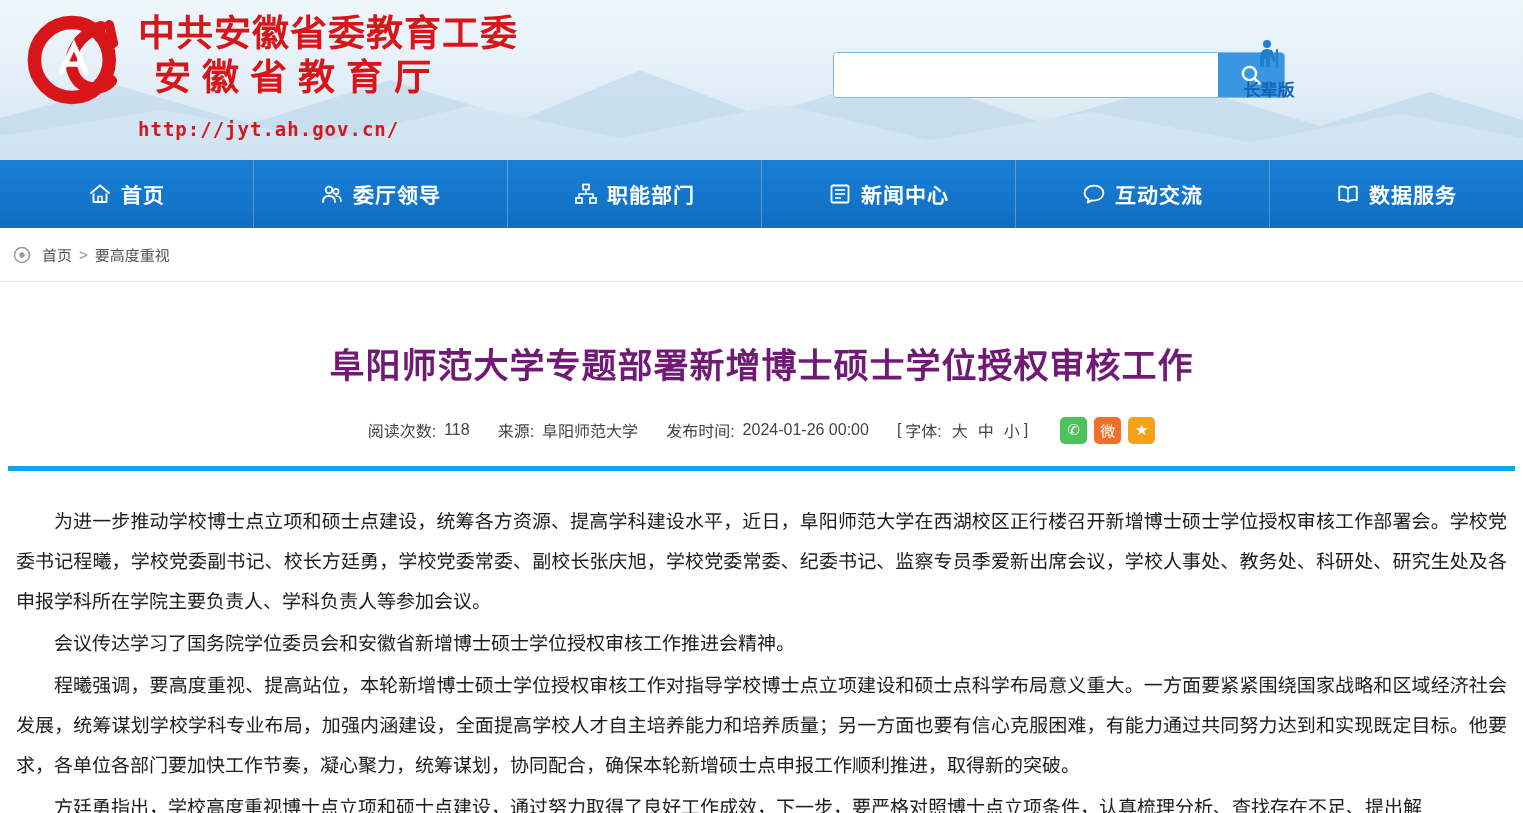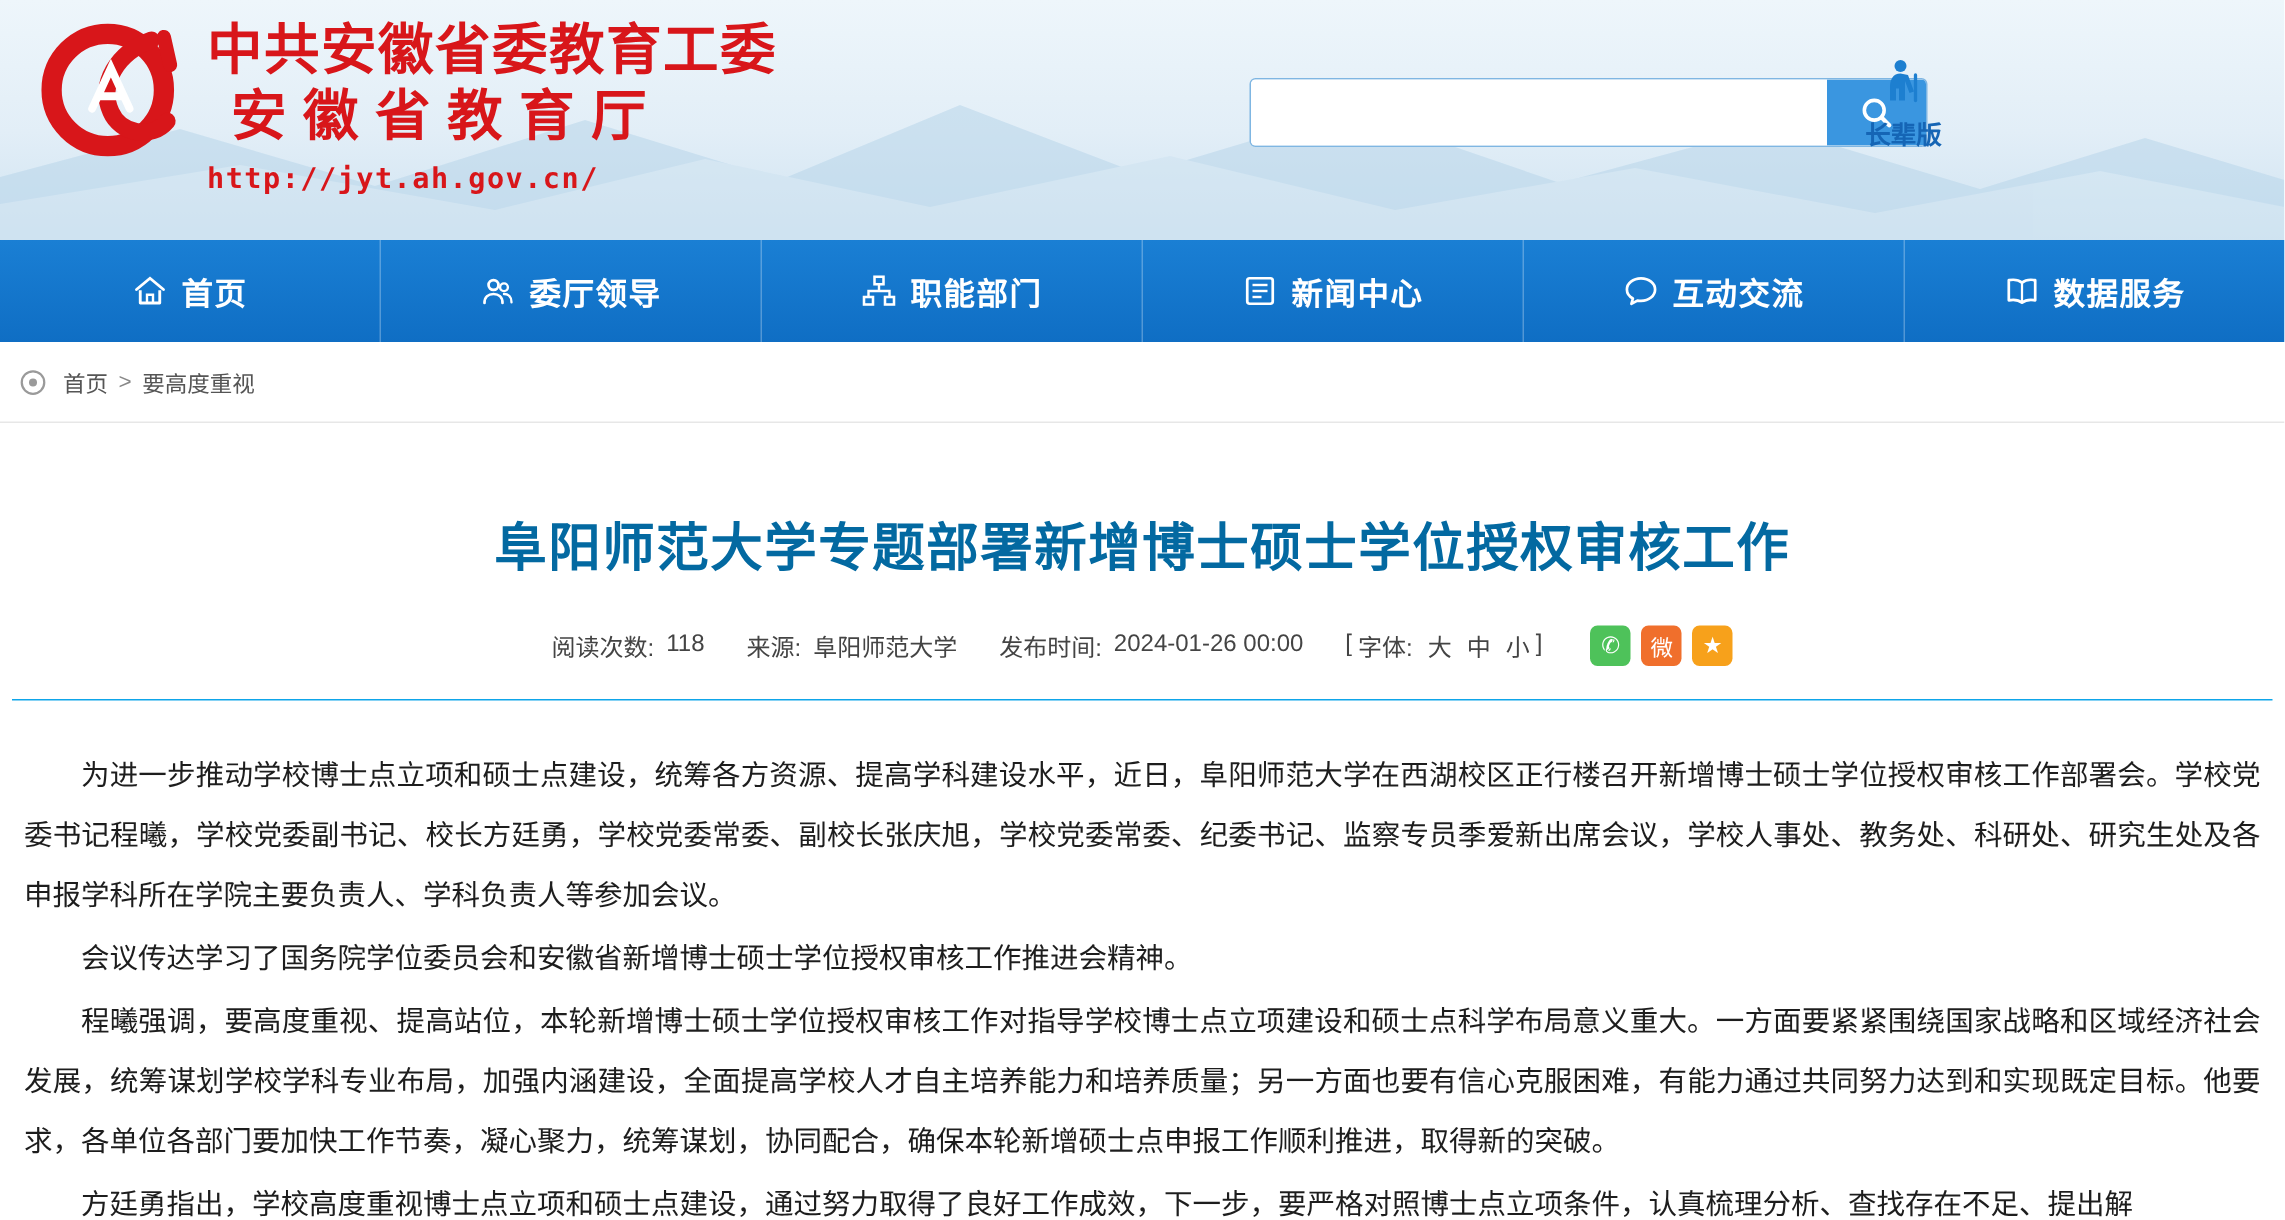--- a/index.html
+++ b/index.html
@@ -49,21 +49,21 @@
     font-family: "DejaVu Sans", "Liberation Sans", sans-serif;
     font-weight: bold;
     color: #d8161a;
     font-size: 37px;
     line-height: 44px;
     letter-spacing: 1px;
     white-space: nowrap;
   }
   .logo-line2 { letter-spacing: 11px; margin-left: 16px; }
   .logo-url {
-    margin-top: 8px;
+    margin-top: 18px;
     color: #d8161a;
     font-family: "DejaVu Sans Mono", "Liberation Mono", monospace;
     font-weight: bold;
     font-size: 19px;
     letter-spacing: 1px;
   }
 
   
   .search-wrap {
     position: absolute;
@@ -147,36 +147,36 @@
   .crumb .pin { margin: 0 10px 0 4px; display:flex; }
   .crumb a { color: #555; text-decoration: none; cursor: pointer; }
   .crumb .sep { margin: 0 7px; color: #888; }
 
   
   .article { padding: 0 8px; }
   .title {
     text-align: center;
     font-size: 35px;
     font-weight: bold;
-    color: #0369a1;
+    color: #701a75;
     font-family: "DejaVu Sans", "Liberation Sans", sans-serif;
     letter-spacing: 1px;
     padding: 38px 40px 0;
     line-height: 1.35;
   }
   .meta {
     margin-top: 26px;
     display: flex;
     align-items: center;
     justify-content: center;
     gap: 28px;
     font-size: 16px;
     color: #444;
     padding-bottom: 22px;
-    border-bottom: 1px solid #0ea5e9;
+    border-bottom: 5px solid #0ea5e9;
   }
   .meta .font-size-group { display: flex; align-items: center; gap: 10px; }
   .meta .fs { cursor: pointer; }
   .share { display: flex; gap: 7px; margin-left: 4px; }
   .share span {
     width: 27px; height: 27px;
     border-radius: 5px;
     display: flex; align-items: center; justify-content: center;
     color: #fff; font-size: 15px; cursor: pointer;
     font-family: "DejaVu Sans", sans-serif;

